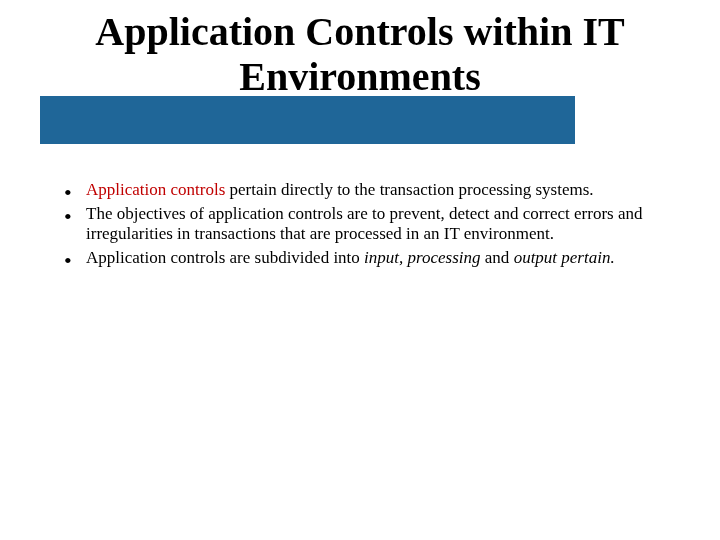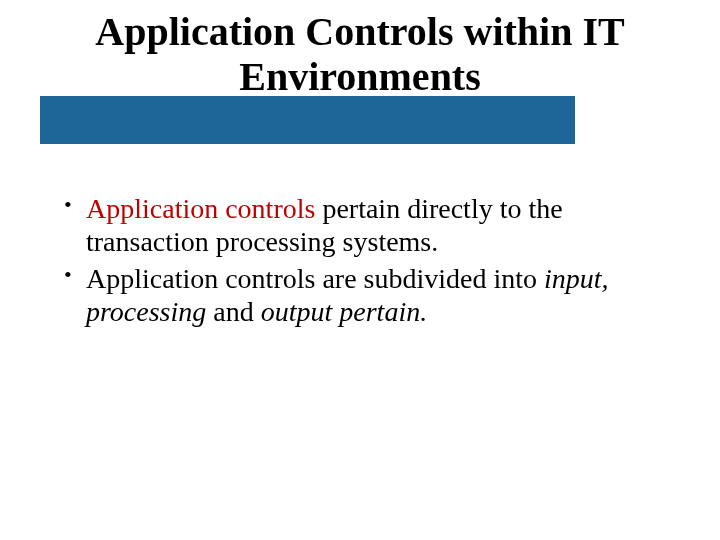--- a/index.html
+++ b/index.html
@@ -32,24 +32,24 @@
     position: absolute;
     top: 96px;
     left: 40px;
     width: 535px;
     height: 48px;
     background: #1f6698;
     z-index: 1;
   }
   .bullets {
     position: absolute;
-    top: 192px;
+    top: 180px;
     left: 62px;
     width: 600px;
-    font-size: 28px;
+    font-size: 17px;
     line-height: 1.18;
     list-style: none;
     padding: 0;
     margin: 0;
   }
   .bullets li {
     position: relative;
     padding-left: 24px;
     margin-bottom: 4px;
   }
@@ -68,16 +68,19 @@
 
 <div class="slide">
   <div class="title">Application Controls within IT Environments</div>
   <div class="bar"></div>
 
   <ul class="bullets">
     <li>
       <span class="hl">Application controls</span><span> pertain directly to the transaction processing systems.</span>
     </li>
     <li>
+      <span>The objectives of application controls are to prevent, detect and correct errors and irregularities in transactions that are processed in an IT environment.</span>
+    </li>
+    <li>
       <span>Application controls are subdivided into </span><span class="it">input, processing</span><span> and </span><span class="it">output pertain.</span>
     </li>
   </ul>
 </div>
 
 </body></html>

